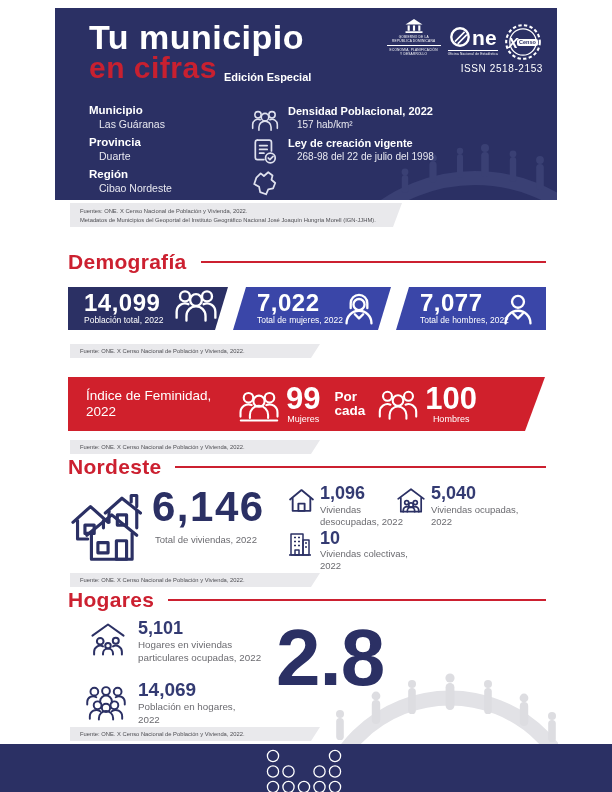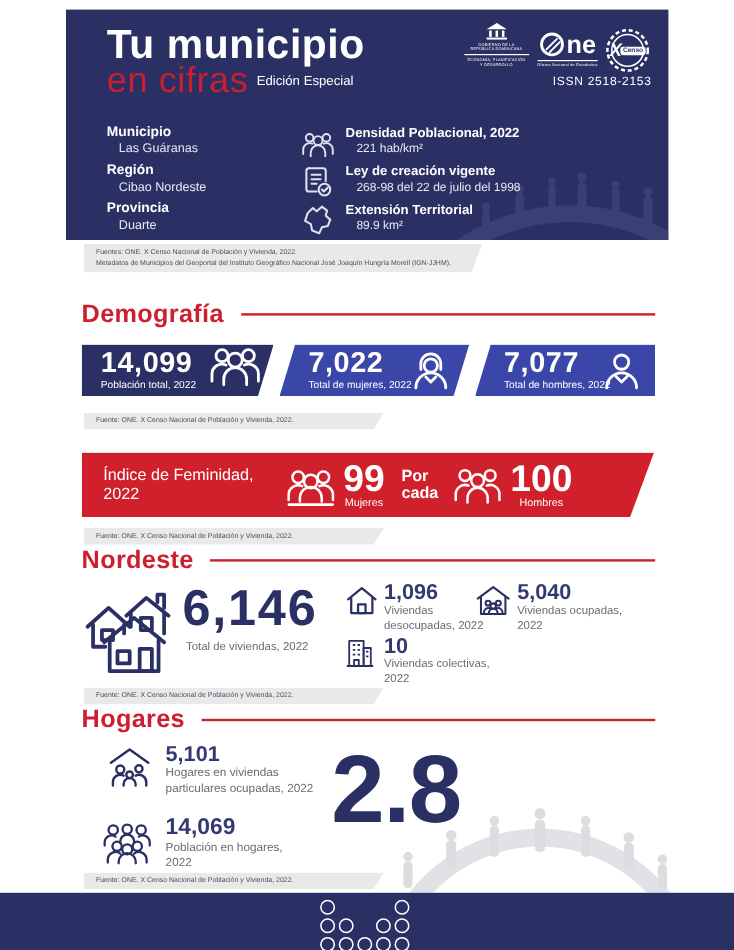--- a/index.html
+++ b/index.html
@@ -4,21 +4,21 @@
 <style>
   * { margin:0; padding:0; box-sizing:border-box; }
   body { background:#ffffff; font-family:"Liberation Sans", sans-serif; }
   .page { position:relative; width:612px; height:792px; background:#ffffff; overflow:hidden; margin:0 auto; }
 
   
   .header { position:absolute; left:55px; top:8px; width:502px; height:192px; background:#2b3064; overflow:hidden; }
   .header-deco { position:absolute; inset:0; pointer-events:none; }
   .title-block { position:absolute; left:34px; top:12px; z-index:2; }
   .title1 { color:#ffffff; font-size:34px; font-weight:bold; line-height:1; letter-spacing:.5px; }
-  .title2-row { display:flex; align-items:center; margin-top:-1px; }
+  .title2-row { display:flex; align-items:flex-end; margin-top:-1px;font-weight:bold; }
   .title2 { color:#c82030; font-size:30px; line-height:1; letter-spacing:.5px; }
   .edition { color:#ffffff; font-size:11px; margin-left:7px; }
   .logos { position:absolute; top:10px; right:12px; display:flex; align-items:flex-start; gap:3px; z-index:2; }
   .gov-logo { width:62px; text-align:center; color:#fff; }
   .gov-logo .gl-line { font-size:3.2px; line-height:1.4; letter-spacing:.2px; }
   .gov-logo hr { border:none; border-top:.6px solid #fff; margin:1.5px 4px; }
   .one-logo { display:flex; flex-direction:column; align-items:center; margin-top:8px; }
   .one-row { display:flex; align-items:center; }
   .one-ne { color:#fff; font-size:21px; font-weight:bold; line-height:1; margin-left:1px; }
   .one-tagline { color:#fff; font-size:3.2px; border-top:.6px solid #fff; margin-top:1.5px; padding-top:1px; letter-spacing:.2px; }
@@ -191,46 +191,46 @@
     </div>
 
     <div class="issn">ISSN 2518-2153</div>
 
     <div class="location">
       <div class="loc-row">
         <div class="loc-label">Municipio</div>
         <div class="loc-value">Las Guáranas</div>
       </div>
       <div class="loc-row">
+        <div class="loc-label">Provincia</div>
+        <div class="loc-value">Duarte</div>
+      </div>
+      <div class="loc-row">
         <div class="loc-label">Región</div>
         <div class="loc-value">Cibao Nordeste</div>
-      </div>
-      <div class="loc-row">
-        <div class="loc-label">Provincia</div>
-        <div class="loc-value">Duarte</div>
       </div>
     </div>
 
     <div class="facts">
       <div class="fact-row">
         <span class="fact-icon">
           <svg viewBox="0 0 30 26">
               <g fill="none" stroke="currentColor" stroke-width="1.7" stroke-linejoin="round" stroke-linecap="round">
             <circle cx="7.5" cy="8.5" r="3.4"></circle>
                 <path d="M1.8 23v-4a5.7 5.7 0 0 1 8-5.2"></path>
             <circle cx="22.5" cy="8.5" r="3.4"></circle>
                 <path d="M28.2 23v-4a5.7 5.7 0 0 0-8-5.2"></path>
             <circle cx="15" cy="11" r="4"></circle>
                 <path d="M8.5 25v-3.2a6.5 6.5 0 0 1 13 0V25"></path>
           </g>
             </svg>
         </span>
         <div>
           <div class="fact-label">Densidad Poblacional, 2022</div>
-          <div class="fact-value">221 hab/km²</div>
+          <div class="fact-value">157 hab/km²</div>
         </div>
       </div>
       <div class="fact-row">
         <span class="fact-icon">
           <svg viewBox="0 0 24 26">
               <g fill="none" stroke="currentColor" stroke-width="1.6" stroke-linecap="round" stroke-linejoin="round">
             <path d="M5 3h11a2 2 0 0 1 2 2v8"></path>
                 <path d="M5 3a2 2 0 0 0-2 2v14a2 2 0 0 0 2 2h6"></path>
             <path d="M7 8h7M7 11.5h7M7 15h4"></path>
             <circle cx="17" cy="19.5" r="4.5"></circle>
@@ -242,24 +242,20 @@
           <div class="fact-label">Ley de creación vigente</div>
           <div class="fact-value">268-98 del 22 de julio del 1998</div>
         </div>
       </div>
       <div class="fact-row">
         <span class="fact-icon">
           <svg viewBox="0 0 26 26">
               <path fill="none" stroke="currentColor" stroke-width="1.6" stroke-linejoin="round" d="M5 8l4-4 3 2.5L16 3l4 3-1 4 3.5 3-2 5-4.5 1-2 4.5-5.5-2-1-5L3 14z"></path>
             </svg>
         </span>
-        <div>
-          <div class="fact-label">Extensión Territorial</div>
-          <div class="fact-value">89.9 km²</div>
-        </div>
       </div>
     </div>
   </div>
 
   <div class="src-box src-main">
     <div>Fuentes: ONE. X Censo Nacional de Población y Vivienda, 2022.</div>
     <div>Metadatos de Municipios del Geoportal del Instituto Geográfico Nacional José Joaquín Hungría Morell (IGN-JJHM).</div>
   </div>
 
   <div class="section-title st-demografia">

